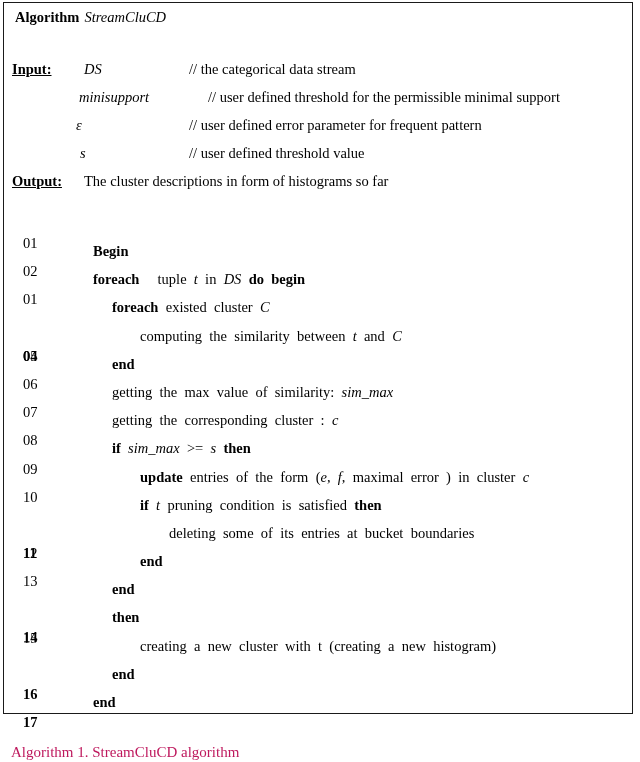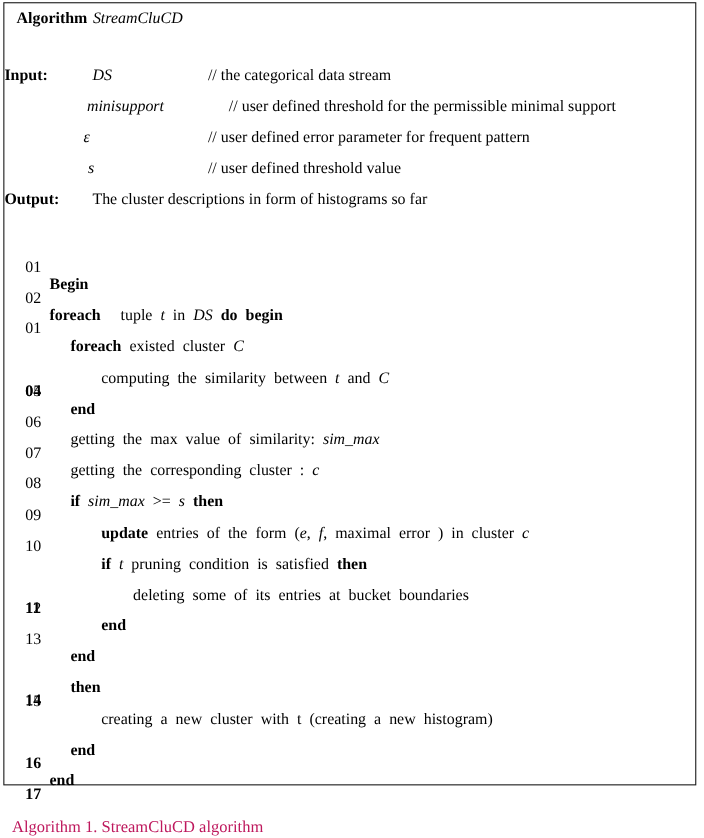--- a/index.html
+++ b/index.html
@@ -48,23 +48,24 @@
     width: 630px;
   }
   .io-row {
     position: relative;
     height: 28px;
     font-size: 14.5px;
     white-space: nowrap;
   }
   .io-label {
     position: absolute;
-    left: 0;
+    left: 8px;
     top: 0;
     font-weight: bold;
+    text-decoration: underline;
   }
   .io-param {
     position: absolute;
     top: 0;
     font-style: italic;
   }
   .io-comment {
     position: absolute;
     top: 0;
     left: 185px;
@@ -92,21 +93,22 @@
   .ln {
     position: absolute;
     left: 19px;
     top: 0;
     width: 22px;
     text-align: left;
   }
   .ln.bold { font-weight: bold; margin-top: 28px; }
   .code-text {
     position: absolute;
-    top: 16px;
+    top: 8px;
+    margin-left: 48px;
   }
   .ind0 { left: 41px; }
   .ind1 { left: 60px; }
   .ind2 { left: 88px; }
   .ind3 { left: 117px; }
 
   .code-text b  { font-weight: bold; }
   .code-text i  { font-style: italic; }
 
   

